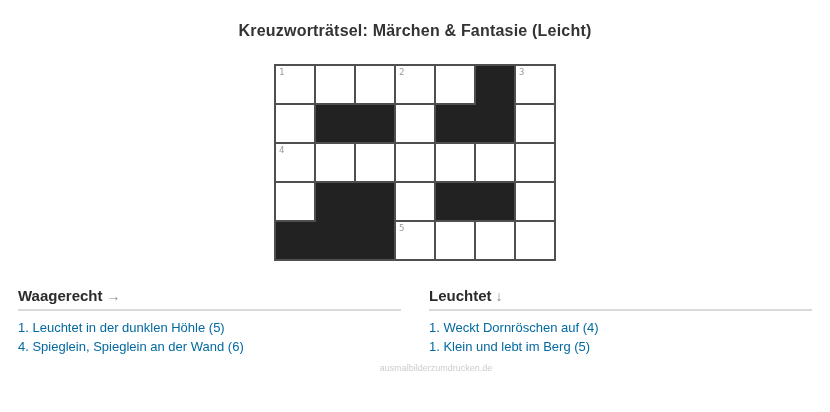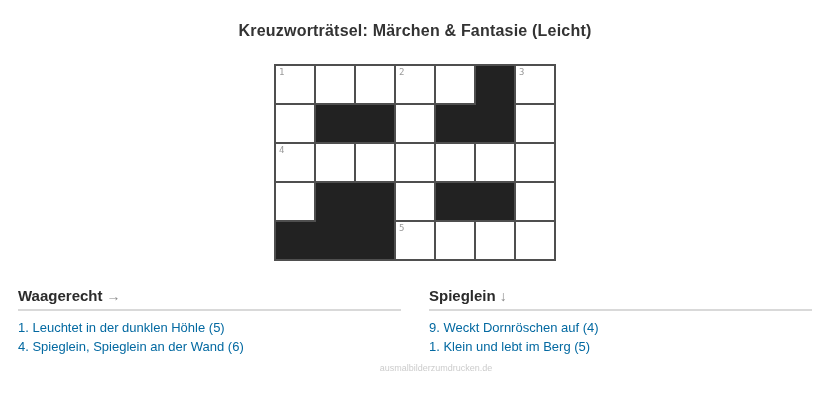--- a/index.html
+++ b/index.html
@@ -169,24 +169,24 @@
         <span>Waagerecht</span><span class="arrow">→</span>
       </h2>
       <ul class="clue-list">
           <li>1. Leuchtet in der dunklen Höhle (5)</li>
           <li>4. Spieglein, Spieglein an der Wand (6)</li>
         </ul>
     </div>
 
     <div class="clue-col">
       <h2 class="clue-header">
-        <span>Spieglein</span><span class="arrow">↓</span>
+        <span>Leuchtet</span><span class="arrow">↓</span>
       </h2>
       <ul class="clue-list">
-          <li>9. Weckt Dornröschen auf (4)</li>
+          <li>1. Weckt Dornröschen auf (4)</li>
           <li>1. Klein und lebt im Berg (5)</li>
         </ul>
     </div>
 
   </div>
 
   <div class="footer">ausmalbilderzumdrucken.de</div>
 
 </div>
 

